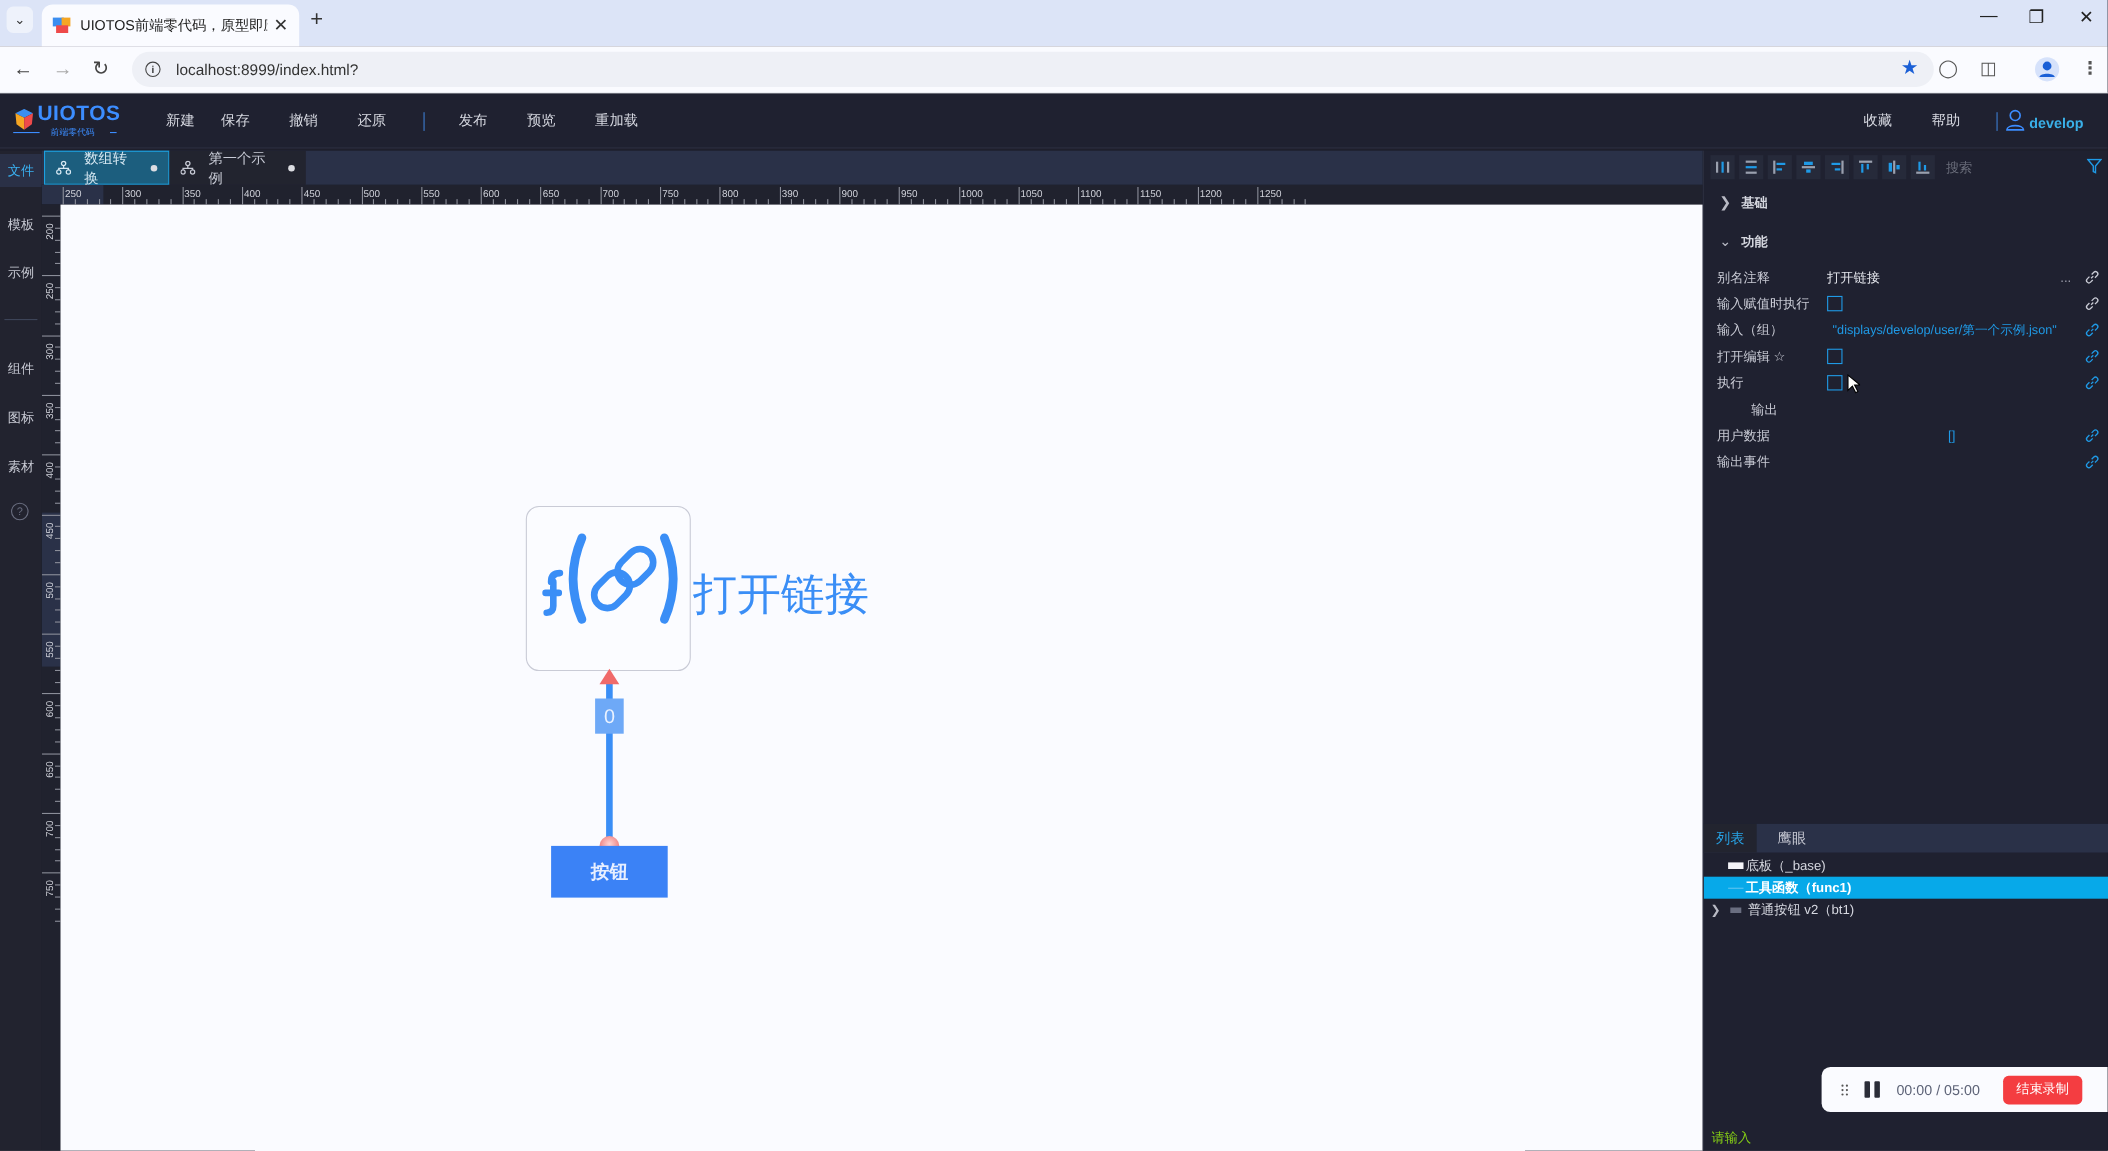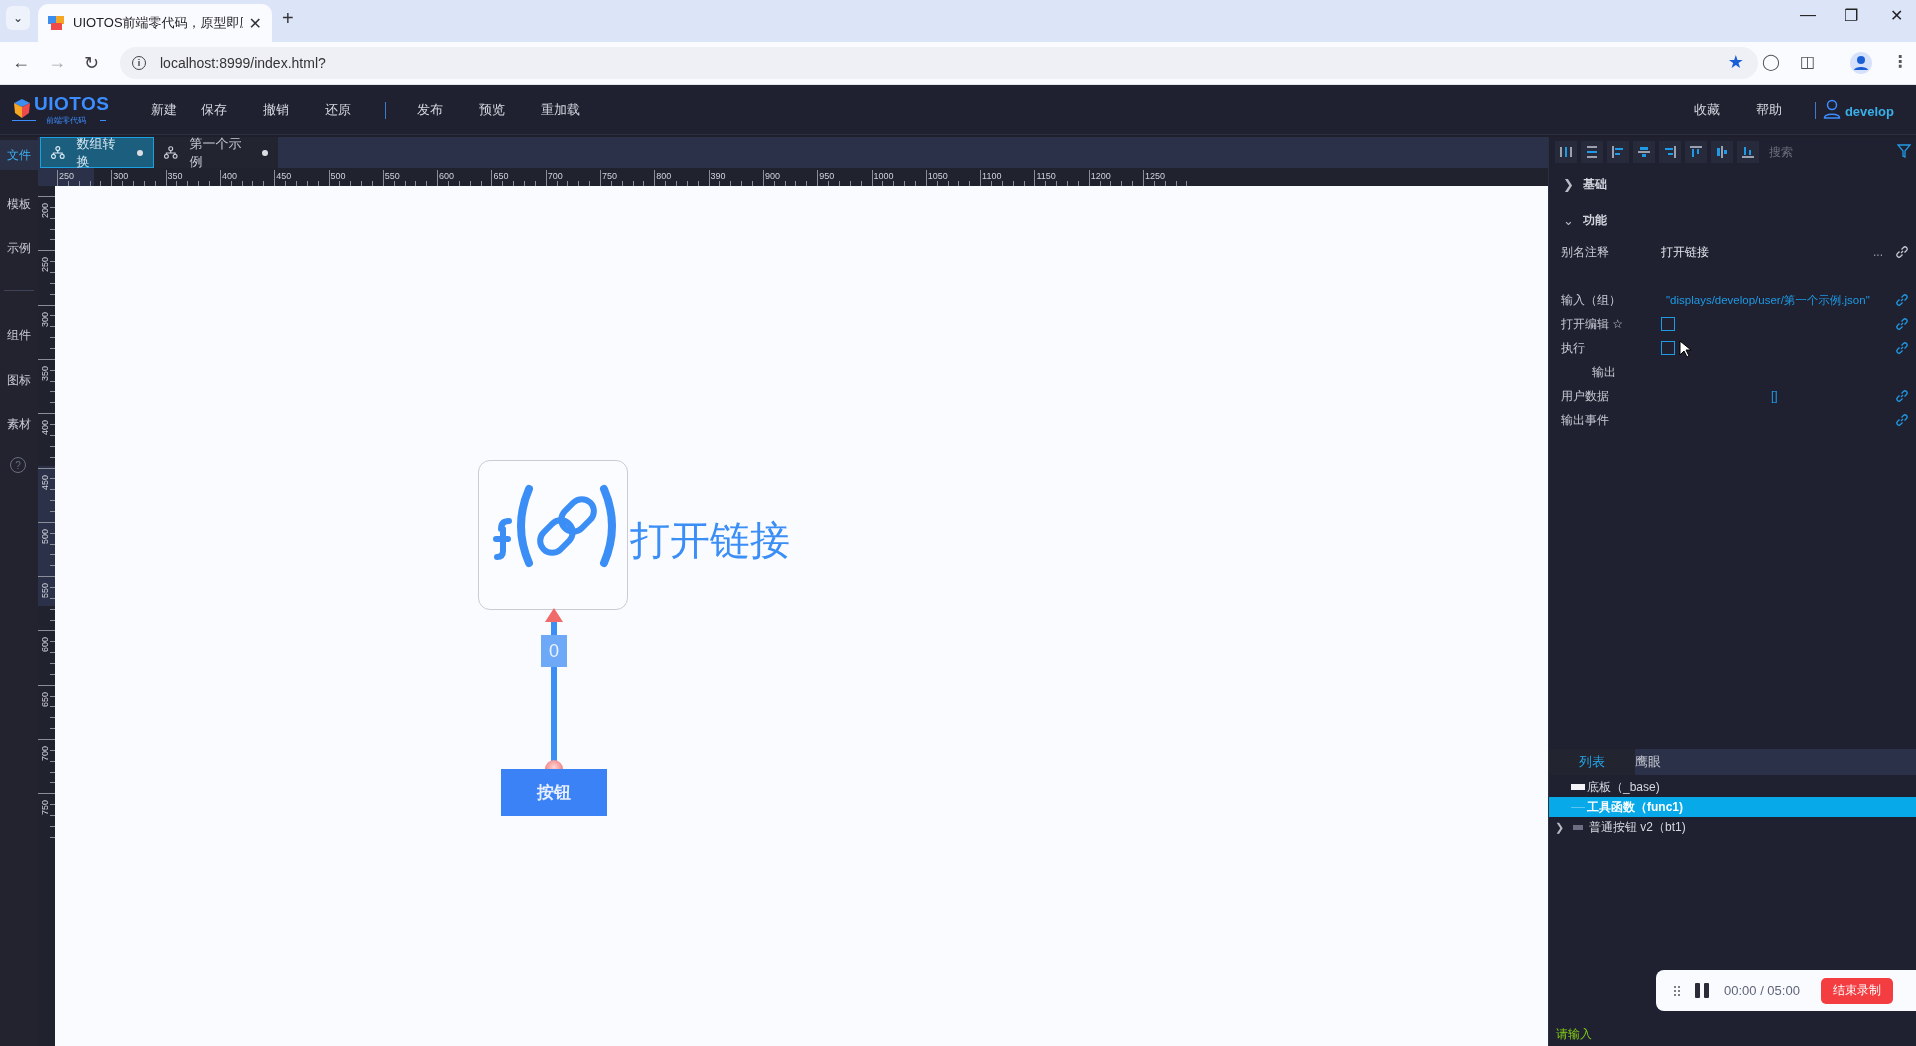--- a/index.html
+++ b/index.html
@@ -71,21 +71,21 @@
   .filter-icon { position: absolute; right: 6px; top: 7px; }
   .section { position: absolute; left: 0; width: 368px; height: 30px; display: flex; align-items: center; padding-left: 14px; font-size: 12px; color: #d4d6de; font-weight: bold; }
   .chev { width: 20px; color: #b8bac4; font-weight: normal; font-size: 13px; }
   .prop-row { position: absolute; left: 0; width: 368px; height: 24px; display: flex; align-items: center; font-size: 12px; color: #c8cad4; }
   .prop-label { position: absolute; left: 12px; }
   .prop-value { position: absolute; left: 112px; }
   .prop-link { position: absolute; right: 8px; top: 5px; }
   .checkbox { width: 14px; height: 14px; border: 1.5px solid #1f9ae6; }
   .blue-text { color: #1f9ae6; }
   .outline-tabs { position: absolute; left: 0; top: 612px; width: 368px; height: 26px; background: #2a3148; }
-  .otab { position: absolute; top: 0; height: 26px; display: flex; align-items: center; padding: 0 30px; font-size: 13px; color: #c8cad4; }
+  .otab { position: absolute; top: 0; height: 26px; display: flex; align-items: center; padding: 0 11px; font-size: 13px; color: #c8cad4; }
   .otab.active { color: #27a3e6; background: #22242f; }
   .tree-row { position: absolute; left: 0; width: 368px; height: 20px; display: flex; align-items: center; font-size: 12px; color: #d6d8e0; }
   .tree-row.selected { background: #07a9e9; color: #fff; font-weight: bold; }
   .recorder { position: absolute; left: 1656px; top: 970px; width: 260px; height: 41px; background: #fafbff; border-radius: 8px 0 0 8px; display: flex; align-items: center; }
   .rec-grip { margin-left: 17px; width: 8px; }
   .rec-pause { margin-left: 14px; display: flex; gap: 4px; }
   .rec-pause i { display: block; width: 5px; height: 15px; background: #2a2c38; border-radius: 1px; }
   .rec-time { margin-left: 15px; font-size: 13px; color: #5e6478; }
   .rec-stop { margin-left: 21px; width: 72px; height: 26px; background: #f43d41; color: #fff; font-size: 12px; border-radius: 5px; display: flex; align-items: center; justify-content: center; }
   .bottom-input { position: absolute; left: 1556px; top: 1026px; font-size: 12px; color: #84cc16; }
@@ -502,20 +502,27 @@
   </div>
 
   <div class="prop-row" style="top:103px;">
     <span class="prop-label">别名注释</span>
     <span class="prop-value" style="color:#e4e6ec;">打开链接</span>
     <span style="position:absolute;right:34px;color:#9a9caa;">...</span>
     <svg class="prop-link" width="14" height="14" viewBox="0 0 14 14">
         <path d="M6 8l2-2M4.5 6.5l-2 2a2 2 0 0 0 3 3l2-2M9.5 7.5l2-2a2 2 0 0 0-3-3l-2 2" fill="none" stroke="#c8cad4" stroke-width="1.2"></path>
       </svg>
   </div>
+  <div class="prop-row" style="top:127px;">
+    <span class="prop-label">输入赋值时执行</span>
+    <span class="prop-value checkbox"></span>
+    <svg class="prop-link" width="14" height="14" viewBox="0 0 14 14">
+        <path d="M6 8l2-2M4.5 6.5l-2 2a2 2 0 0 0 3 3l2-2M9.5 7.5l2-2a2 2 0 0 0-3-3l-2 2" fill="none" stroke="#c8cad4" stroke-width="1.2"></path>
+      </svg>
+  </div>
   <div class="prop-row" style="top:151px;">
     <span class="prop-label">输入（组）</span>
     <span class="prop-value blue-text" style="left:117px;font-size:11.5px;">"displays/develop/user/第一个示例.json"</span>
     <svg class="prop-link" width="14" height="14" viewBox="0 0 14 14">
         <path d="M6 8l2-2M4.5 6.5l-2 2a2 2 0 0 0 3 3l2-2M9.5 7.5l2-2a2 2 0 0 0-3-3l-2 2" fill="none" stroke="#1f9ae6" stroke-width="1.2"></path>
       </svg>
   </div>
   <div class="prop-row" style="top:175px;">
     <span class="prop-label">打开编辑 ☆</span>
     <span class="prop-value checkbox"></span>

